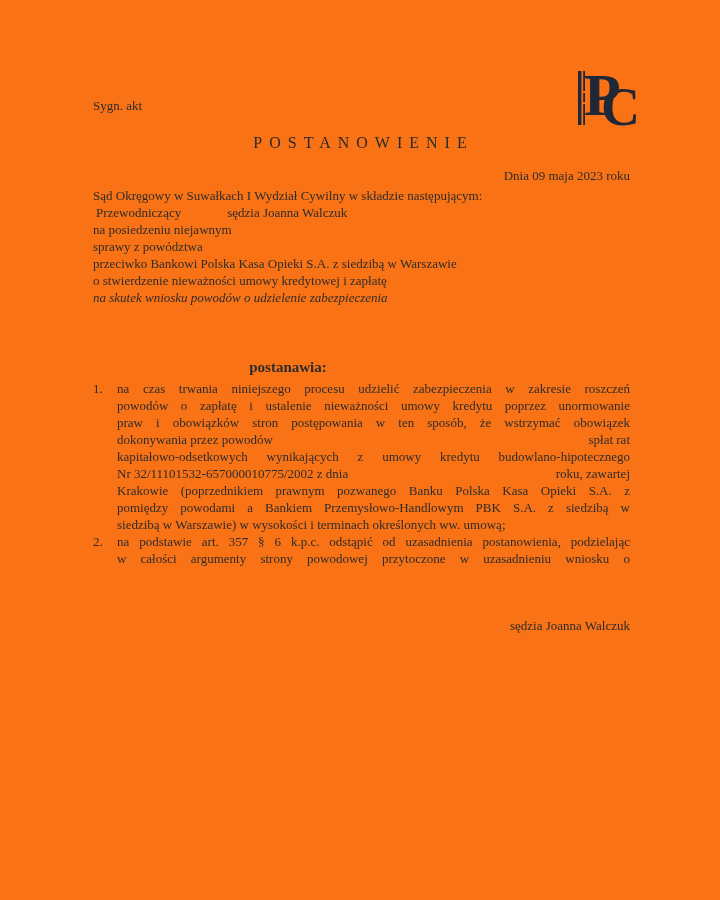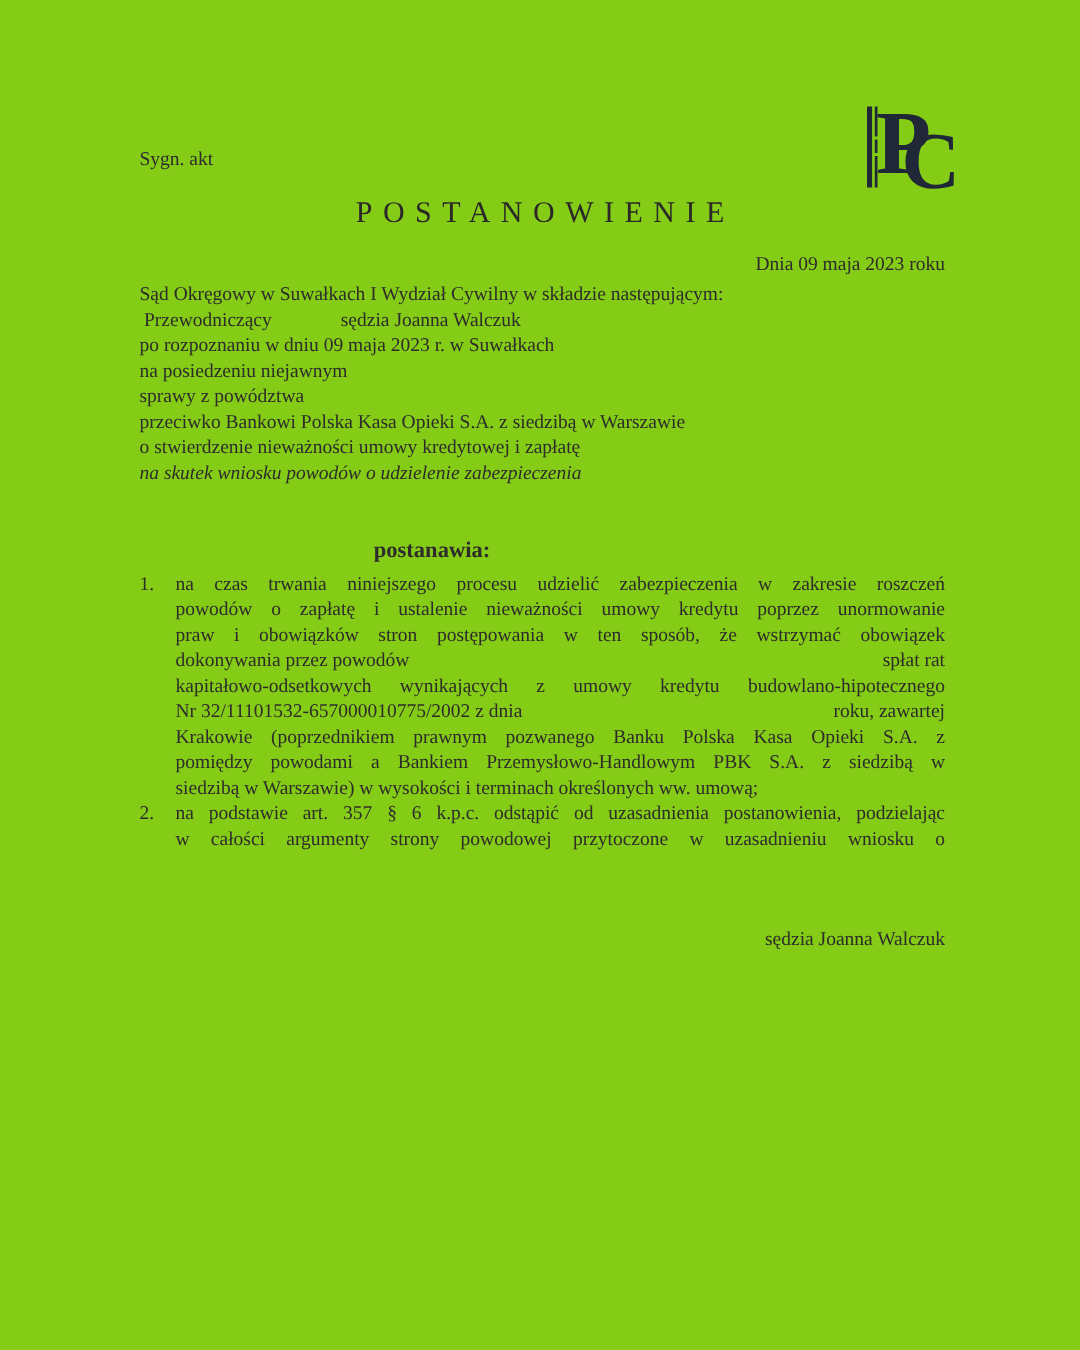--- a/index.html
+++ b/index.html
@@ -4,21 +4,21 @@
 <style>
   html, body {
     margin: 0;
     padding: 0;
     background: #ffffff;
   }
   .page {
     position: relative;
     width: 720px;
     height: 900px;
-    background: #84cc16;
+    background: #f97316;
     font-family: "Liberation Serif", "DejaVu Serif", serif;
     color: #2e2c2a;
     font-size: 13px;
     line-height: 17px;
     overflow: hidden;
   }
 
   
   .sygn {
     position: absolute;
@@ -34,21 +34,21 @@
   }
   .title {
     position: absolute;
     left: 0;
     top: 134px;
     width: 720px;
     margin: 0;
     padding-left: 7px; 
     box-sizing: border-box;
     text-align: center;
-    font-size: 20px;
+    font-size: 16px;
     font-weight: normal;
     letter-spacing: 7px;
     color: #2b2927;
   }
   .date-line {
     position: absolute;
     right: 90px;
     top: 167px;
   }
 
@@ -131,21 +131,20 @@
 
   <h1 class="title">POSTANOWIENIE</h1>
 
   <div class="date-line">Dnia 09 maja 2023 roku</div>
 
   <div class="court-block">
     <div class="doc-line">Sąd Okręgowy w Suwałkach I Wydział Cywilny w składzie następującym:</div>
     <div class="doc-line presiding-line">
       <span>Przewodniczący</span><span class="tab-gap"></span><span>sędzia Joanna Walczuk</span>
     </div>
-    <div class="doc-line">po rozpoznaniu w dniu 09 maja 2023 r. w Suwałkach</div>
     <div class="doc-line">na posiedzeniu niejawnym</div>
     <div class="doc-line">sprawy z powództwa</div>
     <div class="doc-line">przeciwko Bankowi Polska Kasa Opieki S.A. z siedzibą w Warszawie</div>
     <div class="doc-line">o stwierdzenie nieważności umowy kredytowej i zapłatę</div>
     <div class="doc-line italic-line">na skutek wniosku powodów o udzielenie zabezpieczenia</div>
   </div>
 
   <div class="order-heading">postanawia:</div>
 
   <div class="items" id="order-items">

